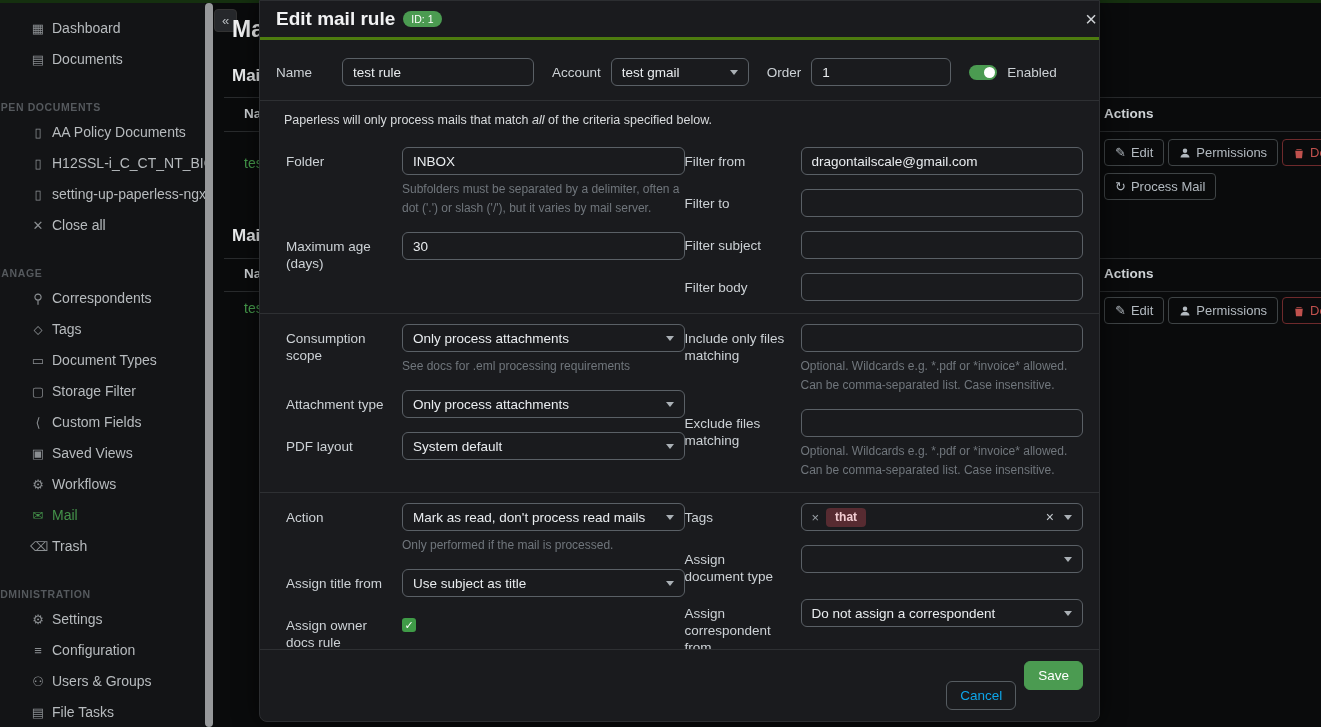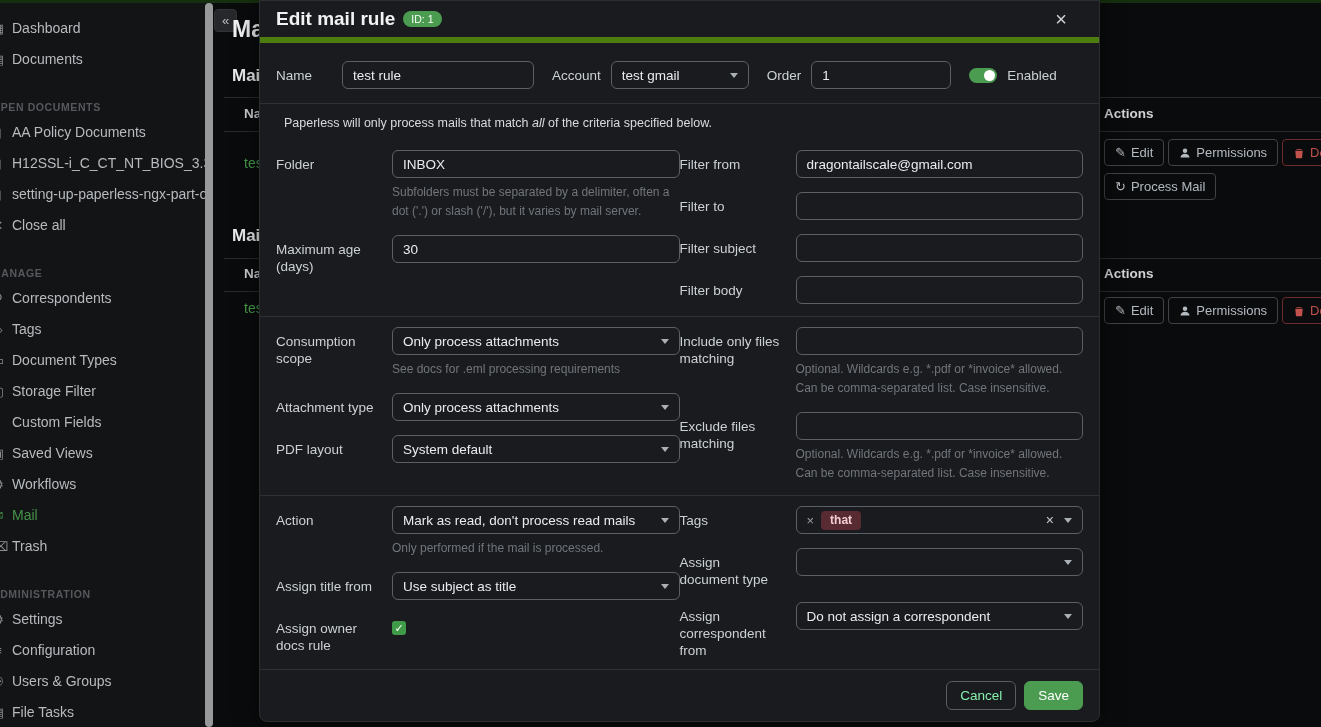--- a/index.html
+++ b/index.html
@@ -7,21 +7,21 @@
     font-family:"Liberation Sans", sans-serif; color:#e8eaec; }
   .abs { position:absolute; }
 
   
   #topstrip { left:0; top:0; width:1321px; height:3px; background:#15300f; }
 
   
   #sidebar { left:0; top:3px; width:205px; height:724px; background:#131416; overflow:hidden; }
   #sidebar nav { padding-top:10px; }
   .side-item { height:31px; line-height:31px; font-size:14px; color:#b7bbbe; white-space:nowrap;
-    display:flex; align-items:center; cursor:pointer; }
+    display:flex; align-items:center; cursor:pointer;padding-left:40px; }
   .side-item .sicon { display:inline-block; width:16px; margin-left:-10px; margin-right:6px;
     color:#8a8e91; font-size:13px; text-align:center; flex:0 0 16px; }
   .side-item.active { color:#44924a; }
   .side-item.active .sicon { color:#44924a; }
   .side-section { margin-top:22px; margin-left:-8px; height:20px; line-height:20px;
     font-size:10.5px; font-weight:bold; letter-spacing:.6px; color:#55595d; white-space:nowrap; }
   #side-scrollbar { left:205px; top:3px; width:8px; height:724px; background:#97999b; border-radius:4px; }
 
   
   #collapse-btn { left:214px; top:9px; width:23px; height:23px; background:#26282b; border:1px solid #333;
@@ -37,60 +37,60 @@
     border:1px solid #3f4446; border-radius:4px; background:transparent; color:#b3bac0;
     font-size:13px; cursor:pointer; white-space:nowrap; }
   .bg-btn svg { width:12px; height:12px; fill:currentColor; }
   .bg-btn.danger { color:#c0514d; border-color:#6e2a2c; }
   .bg-btnrow { display:flex; gap:4px; }
 
   
   #modal { left:259px; top:0; width:841px; height:722px; background:#1a1b1e;
     border:1px solid #2c2e31; border-radius:0 0 8px 8px; box-shadow:0 0 24px rgba(0,0,0,.6);
     display:flex; flex-direction:column; }
-  #modal-header { padding:7px 32px 7px 16px; border-bottom:6px solid #4d7c0f;
+  #modal-header { padding:7px 2px 7px 16px; border-bottom:3px solid #4d7c0f;
     display:flex; align-items:center; }
   #modal-title { font-size:19px; font-weight:bold; color:#f1f2f3; }
   #id-badge { margin-left:8px; background:#4b9b51; color:#fff; font-size:10.5px; font-weight:normal;
     border-radius:9px; padding:2px 8px; }
   #modal-close { margin-left:auto; color:#cfd3d6; font-size:20px; line-height:18px; cursor:pointer; }
   #modal-body { flex:1; padding:12px 16px 0 16px; overflow:hidden; font-size:13px; }
   .mrow1 { display:flex; align-items:center; gap:10px; padding:6px 0 14px 0; }
   label.flabel { color:#ccd1d5; font-size:13.5px; }
   .ctrl { background:transparent; border:1px solid #5a6066; border-radius:6px; height:28px;
     color:#e9ecef; font-size:13.5px; padding:0 10px; font-family:"Liberation Sans",sans-serif; }
   input.ctrl { outline:none; }
   .sel { display:flex; align-items:center; cursor:pointer; }
   .sel .val { flex:1; white-space:nowrap; overflow:hidden; }
   .caret { width:0; height:0; border-left:4px solid transparent; border-right:4px solid transparent;
     border-top:5px solid #aab0b5; margin-left:8px; }
   .hr { border:none; border-top:1px solid #2e3033; margin:0 -16px; }
   #criteria { padding:12px 0 10px 0; color:#d8dbdd; font-size:12.5px;margin-left:8px; }
   #criteria em { font-style:italic; }
-  .two-col { display:grid; grid-template-columns:1fr 1fr; padding:10px 0 12px 0; }
+  .two-col { display:grid; grid-template-columns:1fr 1fr; padding:10px 0 12px 0;margin-left:10px; }
   .fgrid { display:grid; grid-template-columns:102px 1fr; column-gap:14px; row-gap:14px;
     align-content:start; }
   .fgrid .flabel { padding-top:6px; line-height:17px; }
   .hint { color:#70767c; font-size:12px; line-height:19px; margin-top:5px; }
   .chk { width:14px; height:14px; background:#3f9b47; border-radius:3px; color:#fff; font-size:11px;
     line-height:14px; text-align:center; cursor:pointer; margin-top:7px; }
   
   .toggle { width:28px; height:15px; background:#4b9b51; border-radius:8px; position:relative; cursor:pointer; }
   .toggle .knob { position:absolute; right:2px; top:2px; width:11px; height:11px; background:#fff; border-radius:50%; }
   
   .tagsel { display:flex; align-items:center; }
   .tag-x-left { color:#9aa0a6; font-size:13px; margin-right:7px; cursor:pointer; }
   .chip { background:#572b31; color:#f2cdd2; font-weight:bold; font-size:12px;
     padding:2.5px 9px; border-radius:4px; }
   .tag-clear { margin-left:auto; color:#c6cbd0; font-size:14px; cursor:pointer; padding-right:2px; }
   
   #modal-footer { border-top:1px solid #2e3033; padding:11px 16px; display:flex; justify-content:flex-end; gap:8px; }
   .btn { height:29px; padding:0 13px; border-radius:6px; font-size:13.5px; cursor:pointer;
     font-family:"Liberation Sans",sans-serif; }
-  .btn-cancel { background:transparent; border:1px solid #565c61; color:#86efac; }
+  .btn-cancel { background:transparent; border:1px solid #565c61; color:#0ea5e9;margin-top:20px; }
   .btn-save { background:#4b9b51; border:1px solid #4b9b51; color:#fff; }
 </style>
 </head>
 <body>
 
 <div id="topstrip" class="abs"></div>
 
 <div id="sidebar" class="abs">
   <nav>
     <div class="side-item">

